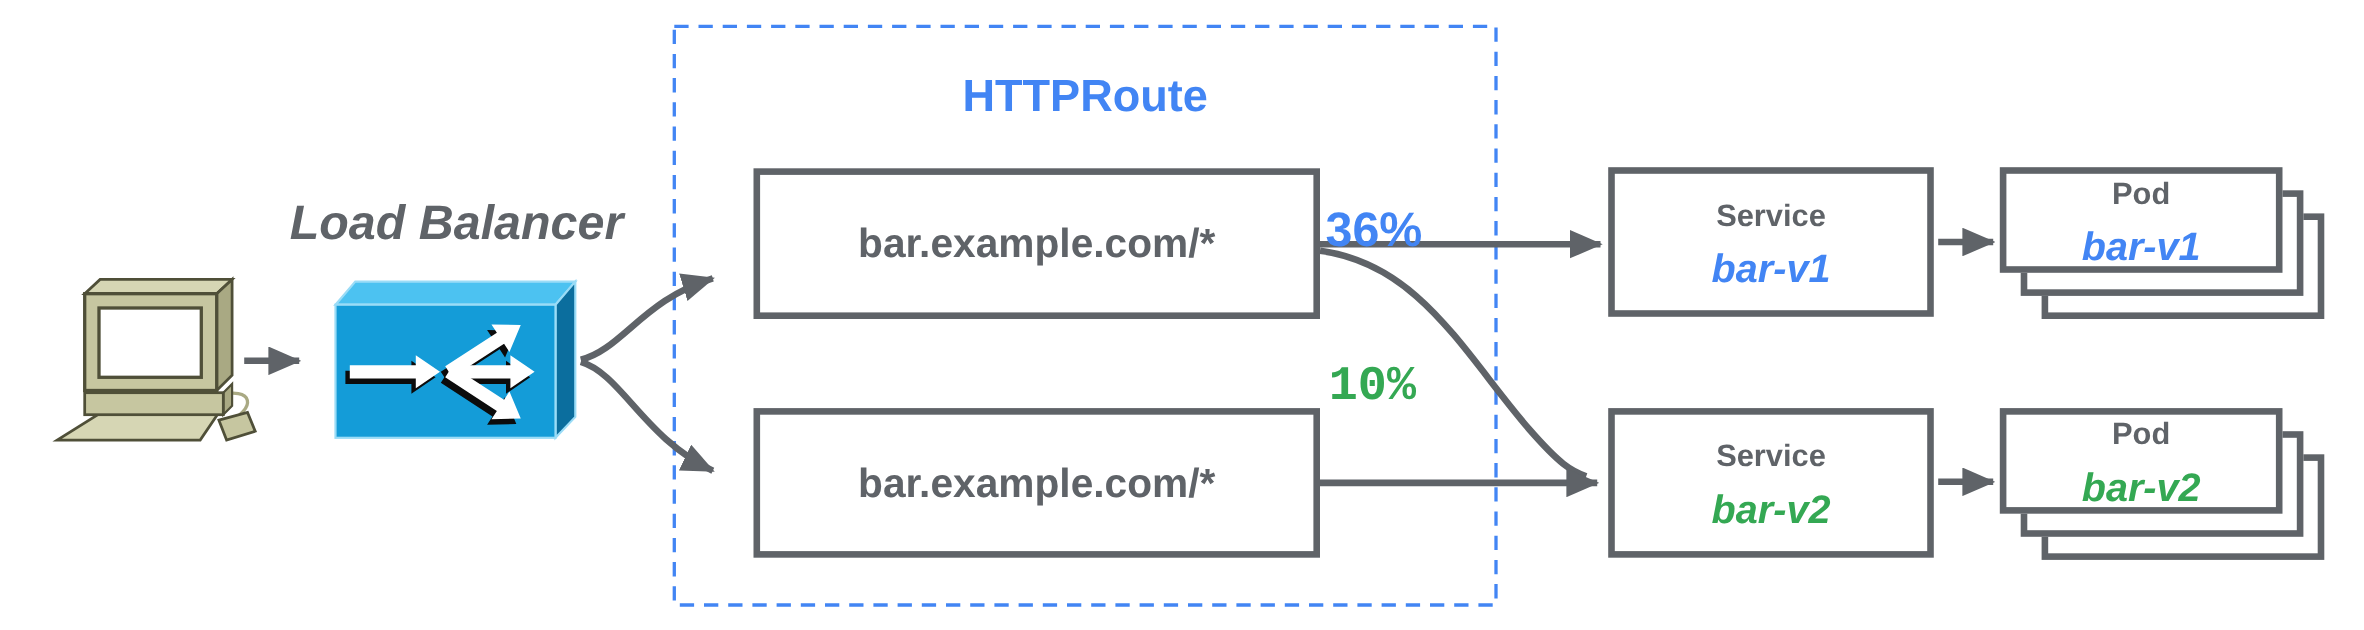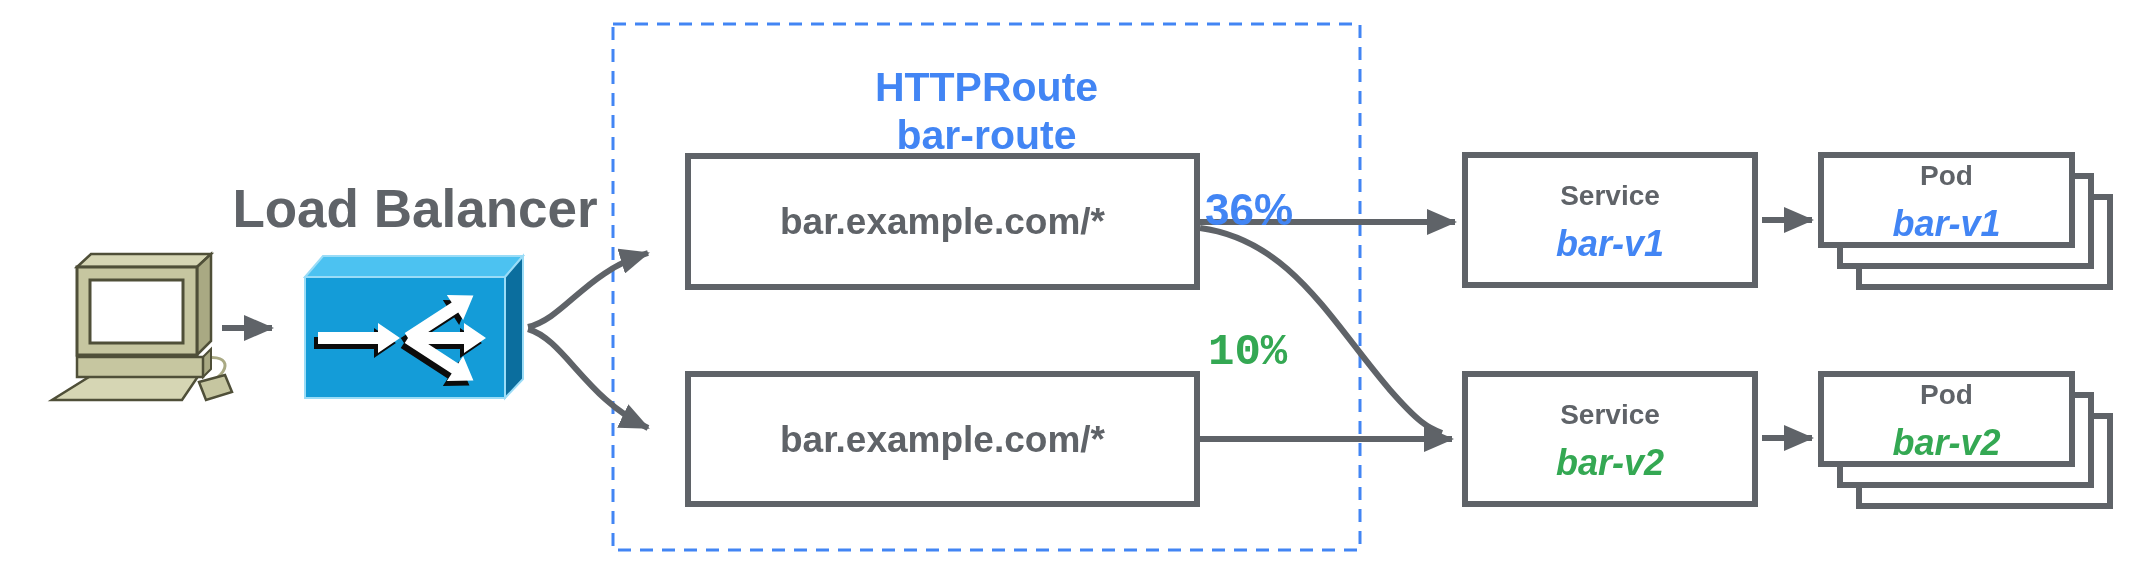--- a/index.html
+++ b/index.html
@@ -32,21 +32,21 @@
   .pod-card{
     position:absolute;width:257px;height:96px;background:#fff;
     border:6px solid var(--gray);box-sizing:border-box;
     display:flex;flex-direction:column;align-items:center;justify-content:center;text-align:center;
   }
   .pod-card.back1{left:19px;top:21px;}
   .pod-card.back2{left:38px;top:42px;}
   .pod-card.front{left:0;top:0;}
 
   .floating-label{position:absolute;z-index:3;white-space:nowrap;margin-top:35px;}
-  .lb-label{left:180px;top:143px;width:470px;text-align:center;font-size:53px;color:var(--gray);}
+  .lb-label{left:180px;top:143px;width:470px;text-align:center;font-size:44px;color:var(--gray);font-style:italic;}
   .httproute-title{left:613px;top:28px;width:747px;text-align:center;font-size:41px;line-height:48px;color:var(--blue);}
   .pct{font-size:44px;}
   .pct-90{left:1205px;top:150px;color:var(--blue);}
   .pct-10{left:1208px;top:292px;color:var(--green);font-family:Liberation Mono, monospace;}
 </style>
 </head>
 <body>
 
 <div class="canvas">
 
@@ -102,21 +102,20 @@
     <line x1="1200" y1="439" x2="1452" y2="439" class="connector"></line>
 
     <line x1="1762" y1="220" x2="1812" y2="220" class="connector"></line>
     <line x1="1762" y1="438" x2="1812" y2="438" class="connector"></line>
   </svg>
 
   <div class="floating-label lb-label">Load Balancer</div>
 
   <div class="floating-label httproute-title">
     <div>HTTPRoute</div>
-    <div>bar-route</div>
   </div>
 
   <div class="floating-label pct pct-90">36%</div>
   <div class="floating-label pct pct-10">10%</div>
 
   <div class="box" style="left:685px;top:153px;width:515px;height:137px;">
     <div class="rule-text">bar.example.com/*</div>
   </div>
 
   <div class="box" style="left:685px;top:371px;width:515px;height:136px;">

